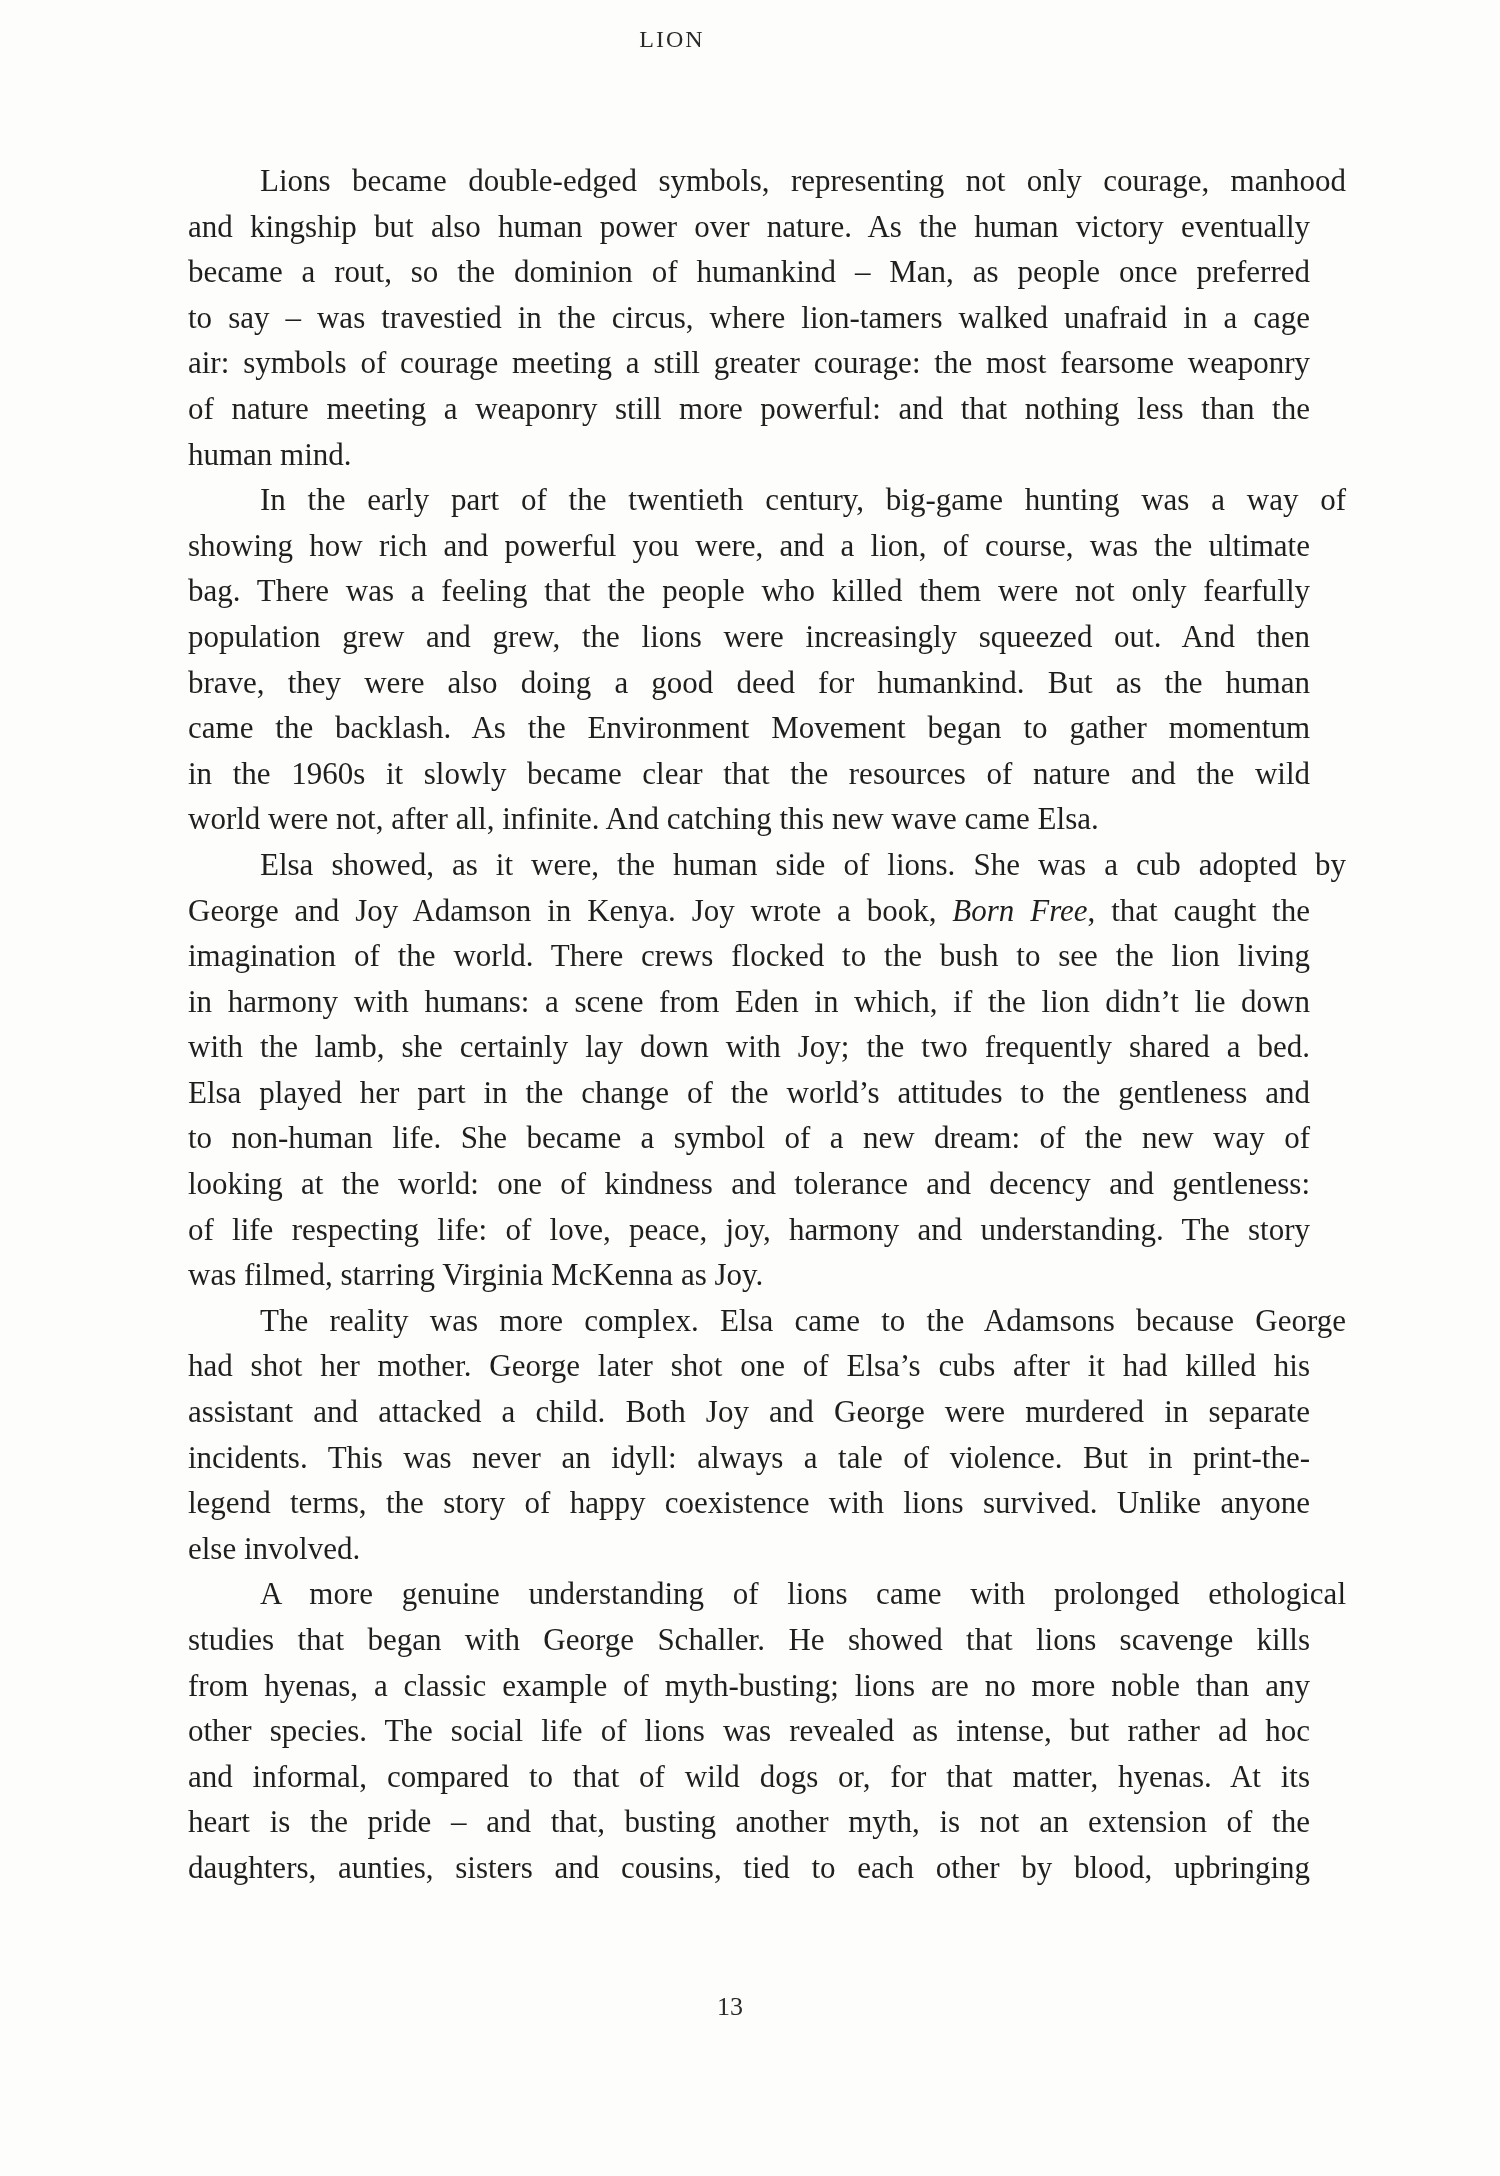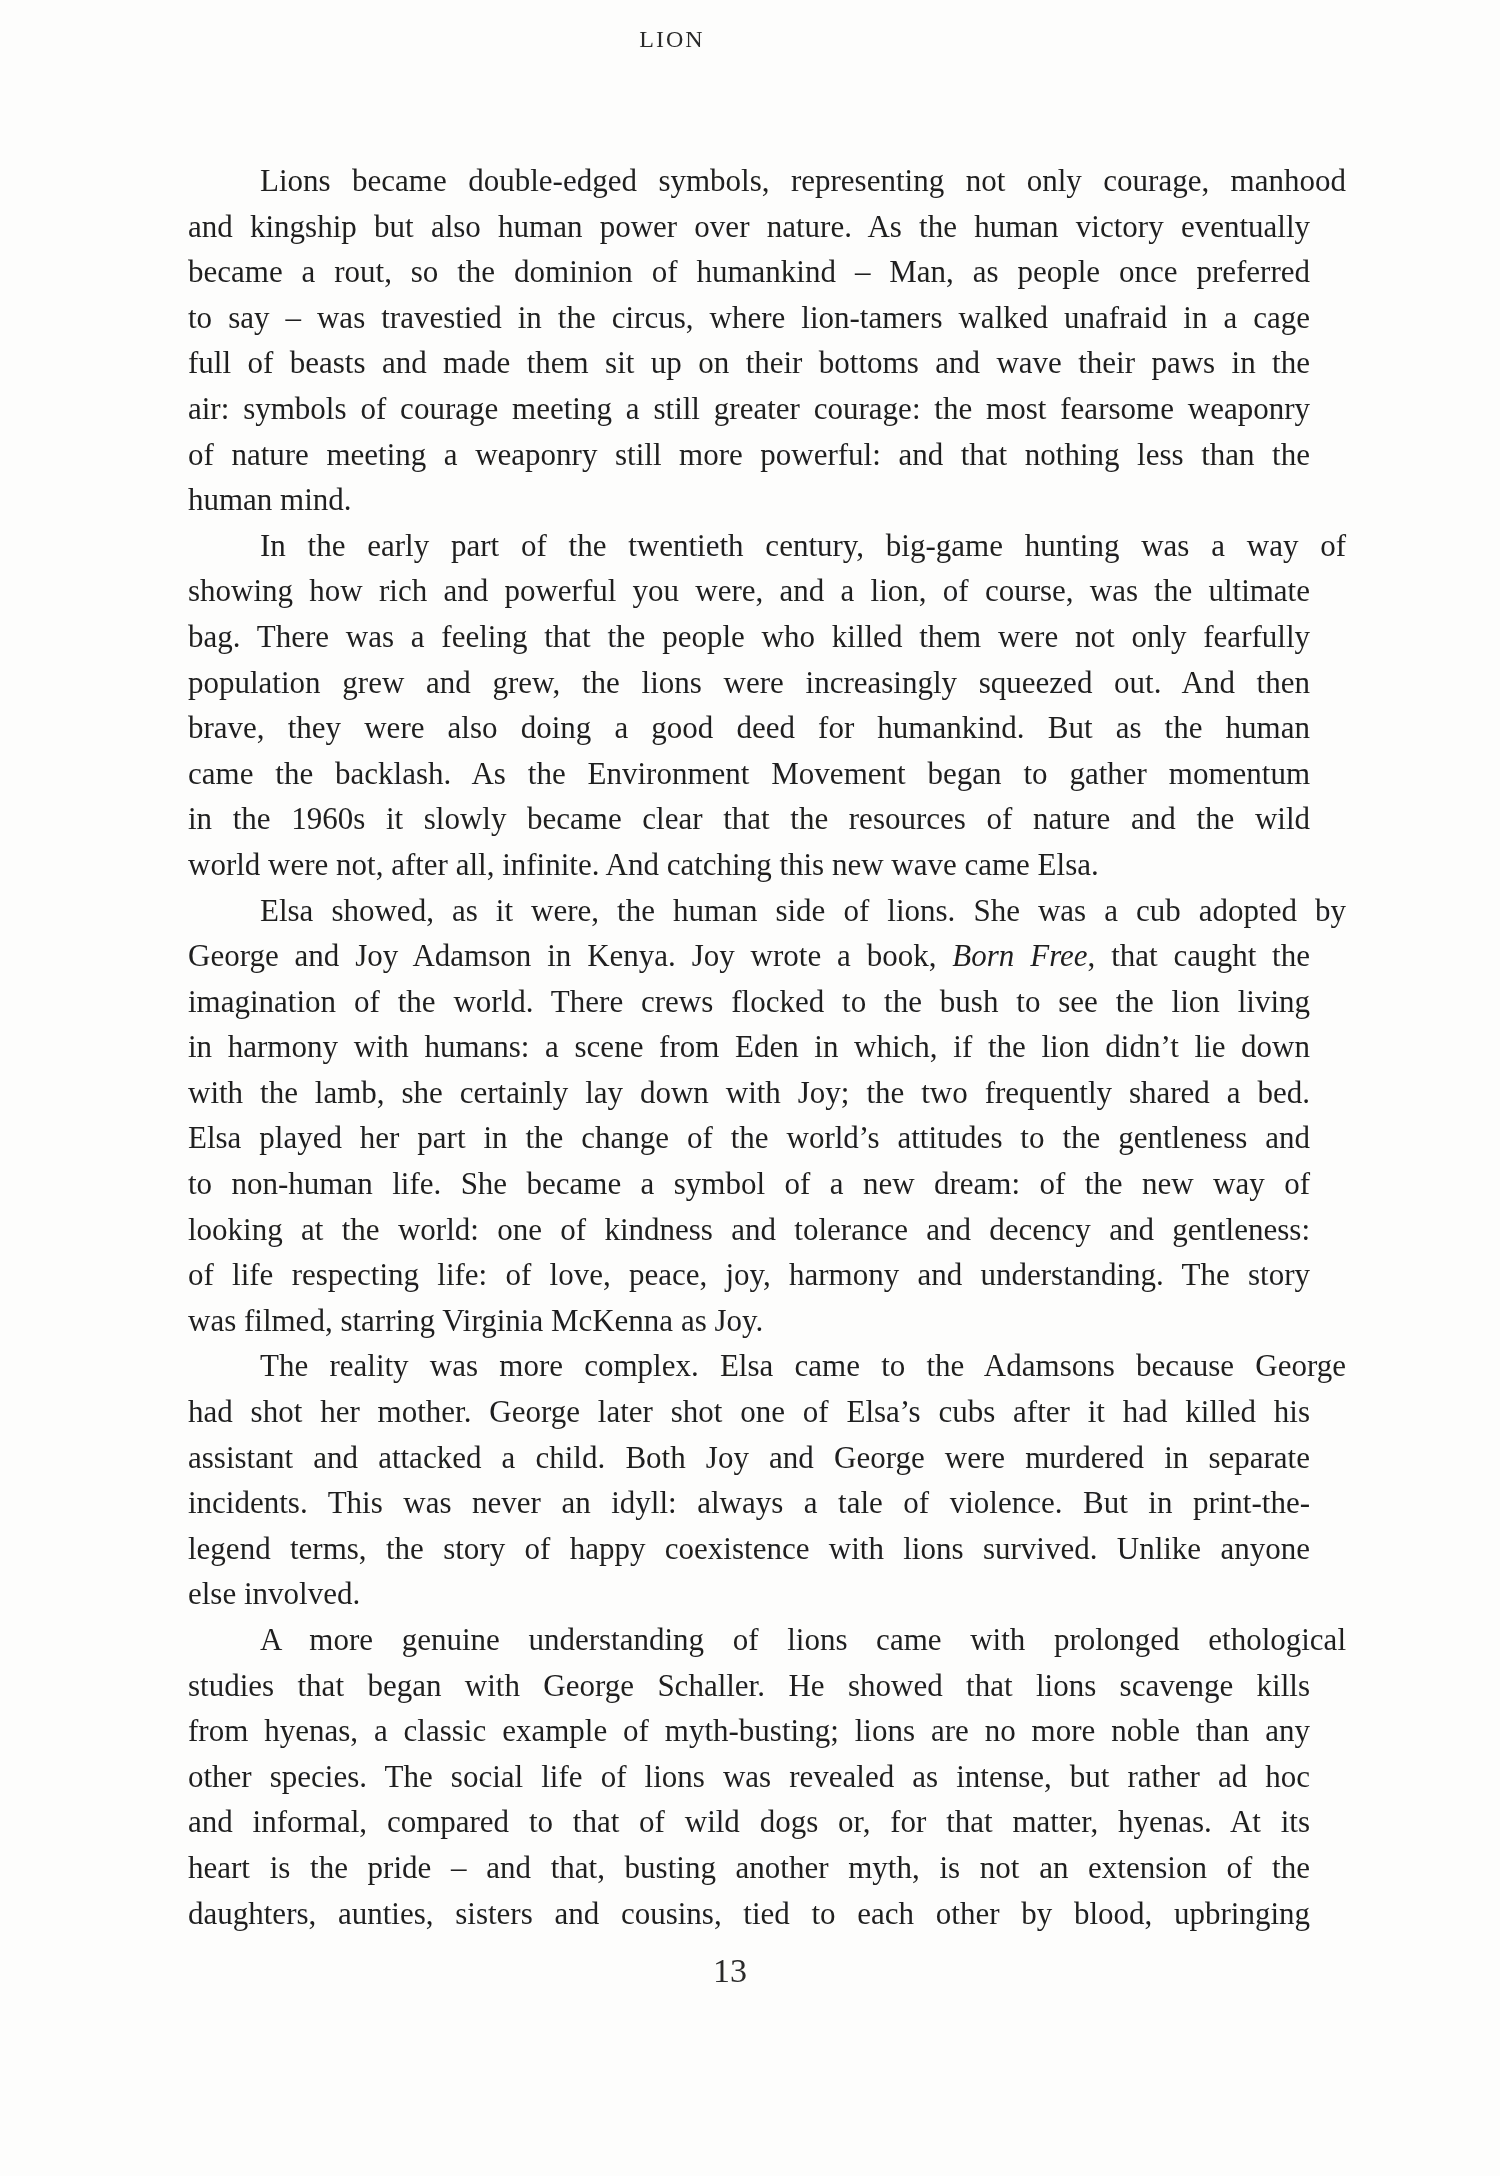--- a/index.html
+++ b/index.html
@@ -14,40 +14,39 @@
   .body-text {
     position: absolute; top: 158px; left: 188px; width: 1122px;
     font-size: 31px; line-height: 45.6px;
   }
   .line {
     display: block; text-align: justify; text-align-last: justify; white-space: nowrap; height: 45.6px;
   }
   .line.last { text-align-last: left; }
   .line.indent { text-indent: 36px; }
   .page-number {
-    position: absolute; top: 1952px; left: 0; width: 1460px; text-align: center;
-    font-size: 34px; color: #2a2a2a;
+    position: absolute; top: 1992px; left: 0; width: 1460px; text-align: center;
+    font-size: 26px; color: #2a2a2a;
   }
   .line-inner { display: inline-block; width: 100%; text-align: justify; text-align-last: justify; white-space: normal; }
   .line.last .line-inner { text-align-last: left; }
   .indent .line-inner { text-indent: 36px; }
   em { }
 </style>
 </head>
 <body>
 
 <div class="running-head">LION</div>
 
 <div class="body-text" id="body-text">
     <div>
       <div class="line indent"><span class="line-inner">Lions became double-edged symbols, representing not only courage, manhood</span></div>
       <div class="line"><span class="line-inner">and kingship but also human power over nature. As the human victory eventually</span></div>
       <div class="line"><span class="line-inner">became a rout, so the dominion of humankind – Man, as people once preferred</span></div>
       <div class="line"><span class="line-inner">to say – was travestied in the circus, where lion-tamers walked unafraid in a cage</span></div>
-      <div class="line"><span class="line-inner">full of beasts and made them sit up on their bottoms and wave their paws in the</span></div>
       <div class="line"><span class="line-inner">air: symbols of courage meeting a still greater courage: the most fearsome weaponry</span></div>
       <div class="line"><span class="line-inner">of nature meeting a weaponry still more powerful: and that nothing less than the</span></div>
       <div class="line last"><span class="line-inner">human mind.</span></div>
     </div>
     <div>
       <div class="line indent"><span class="line-inner">In the early part of the twentieth century, big-game hunting was a way of</span></div>
       <div class="line"><span class="line-inner">showing how rich and powerful you were, and a lion, of course, was the ultimate</span></div>
       <div class="line"><span class="line-inner">bag. There was a feeling that the people who killed them were not only fearfully</span></div>
       <div class="line"><span class="line-inner">population grew and grew, the lions were increasingly squeezed out. And then</span></div>
       <div class="line"><span class="line-inner">brave, they were also doing a good deed for humankind. But as the human</span></div>

